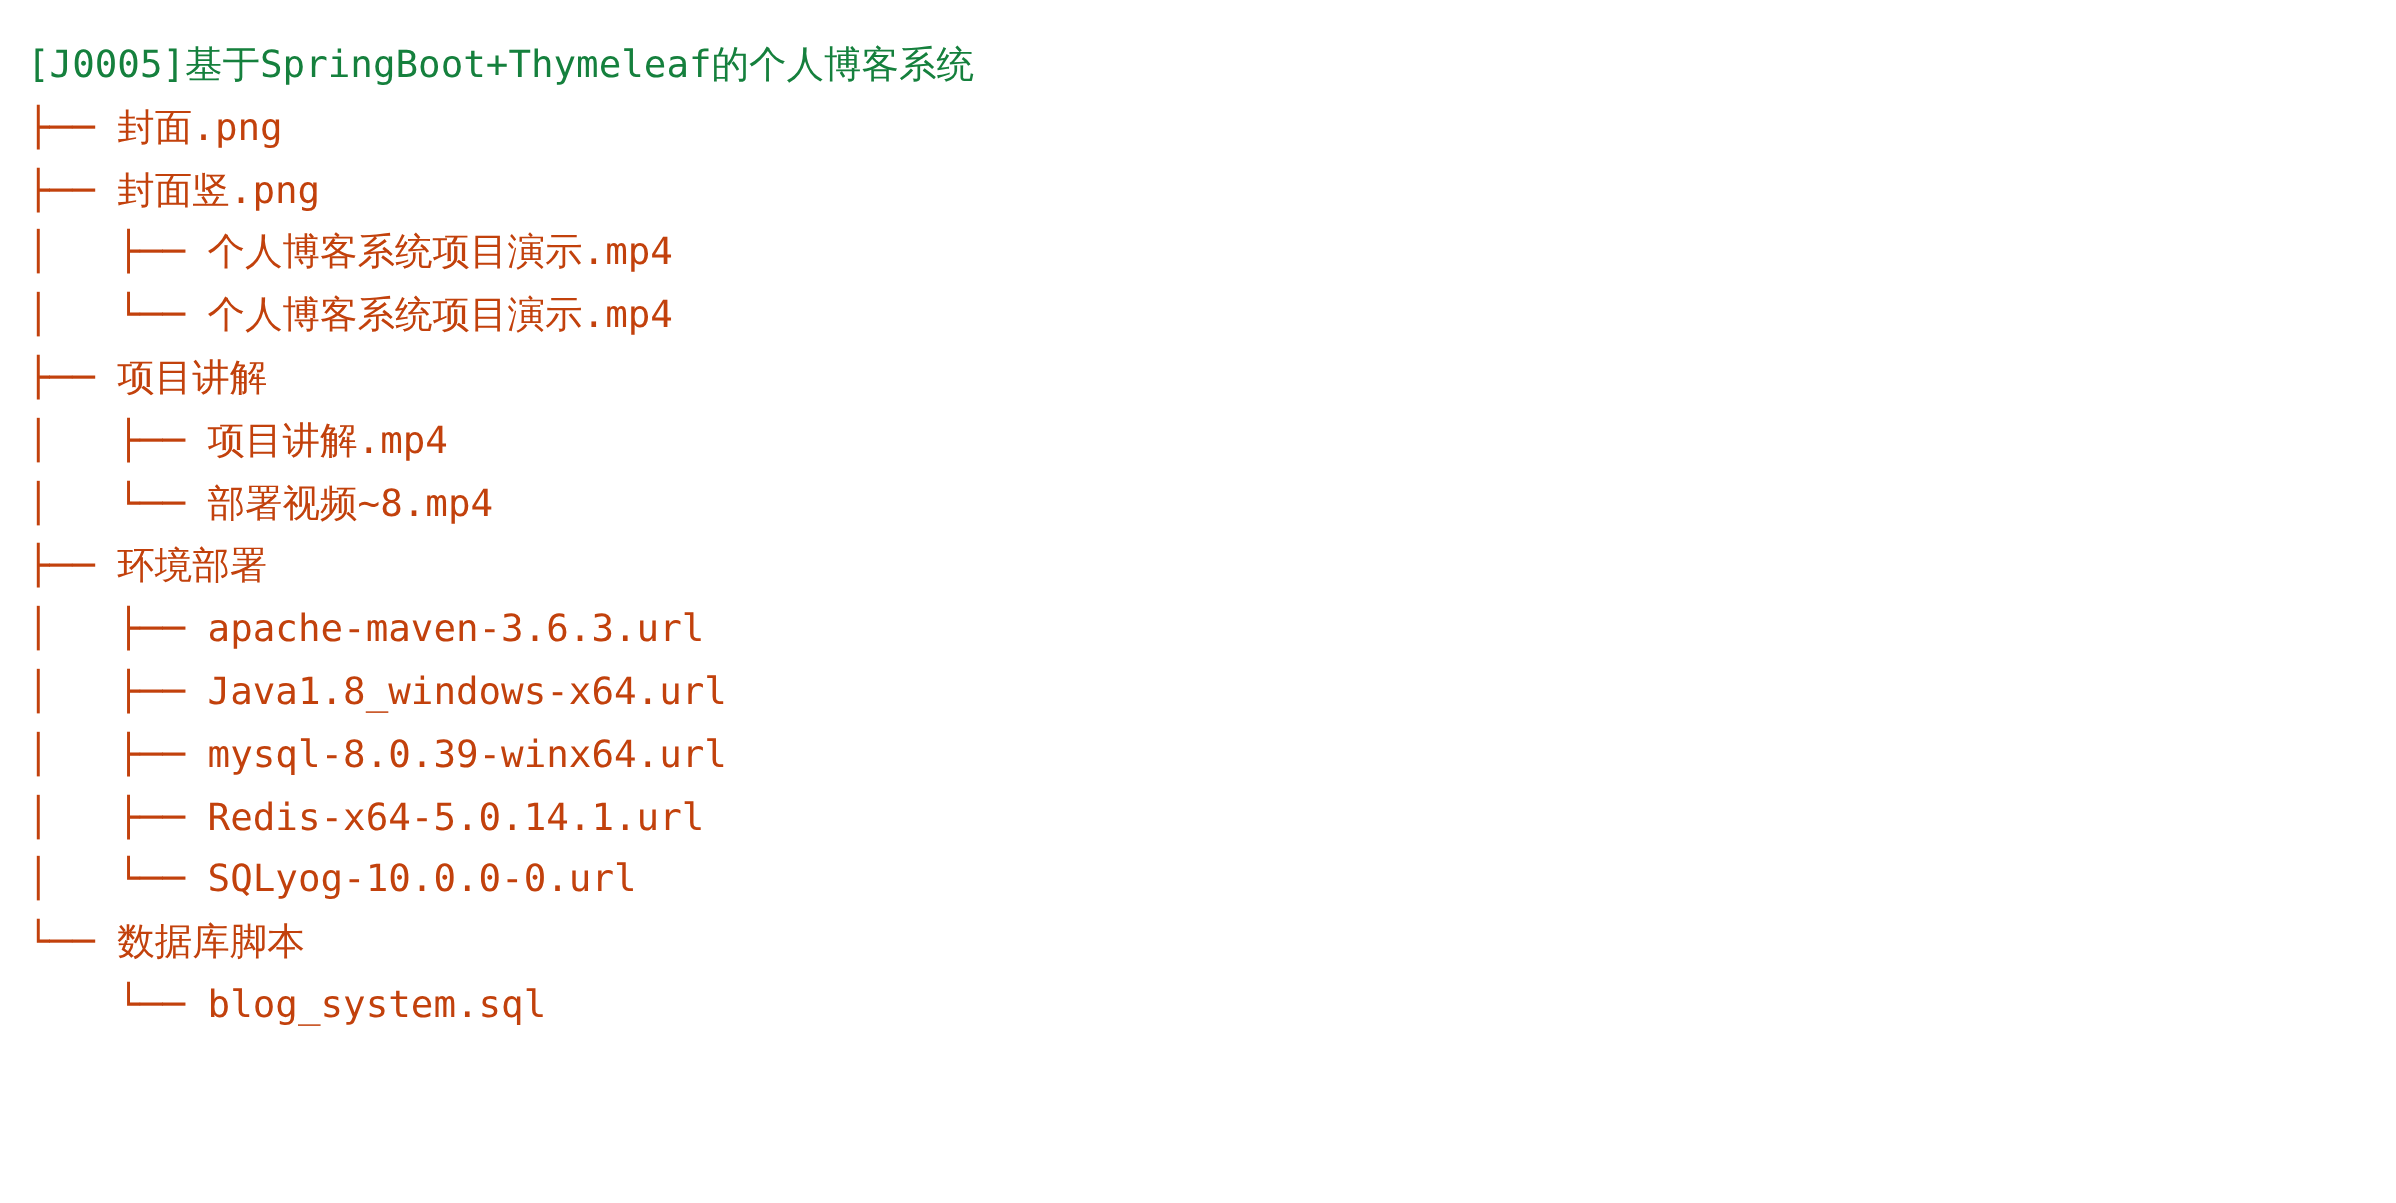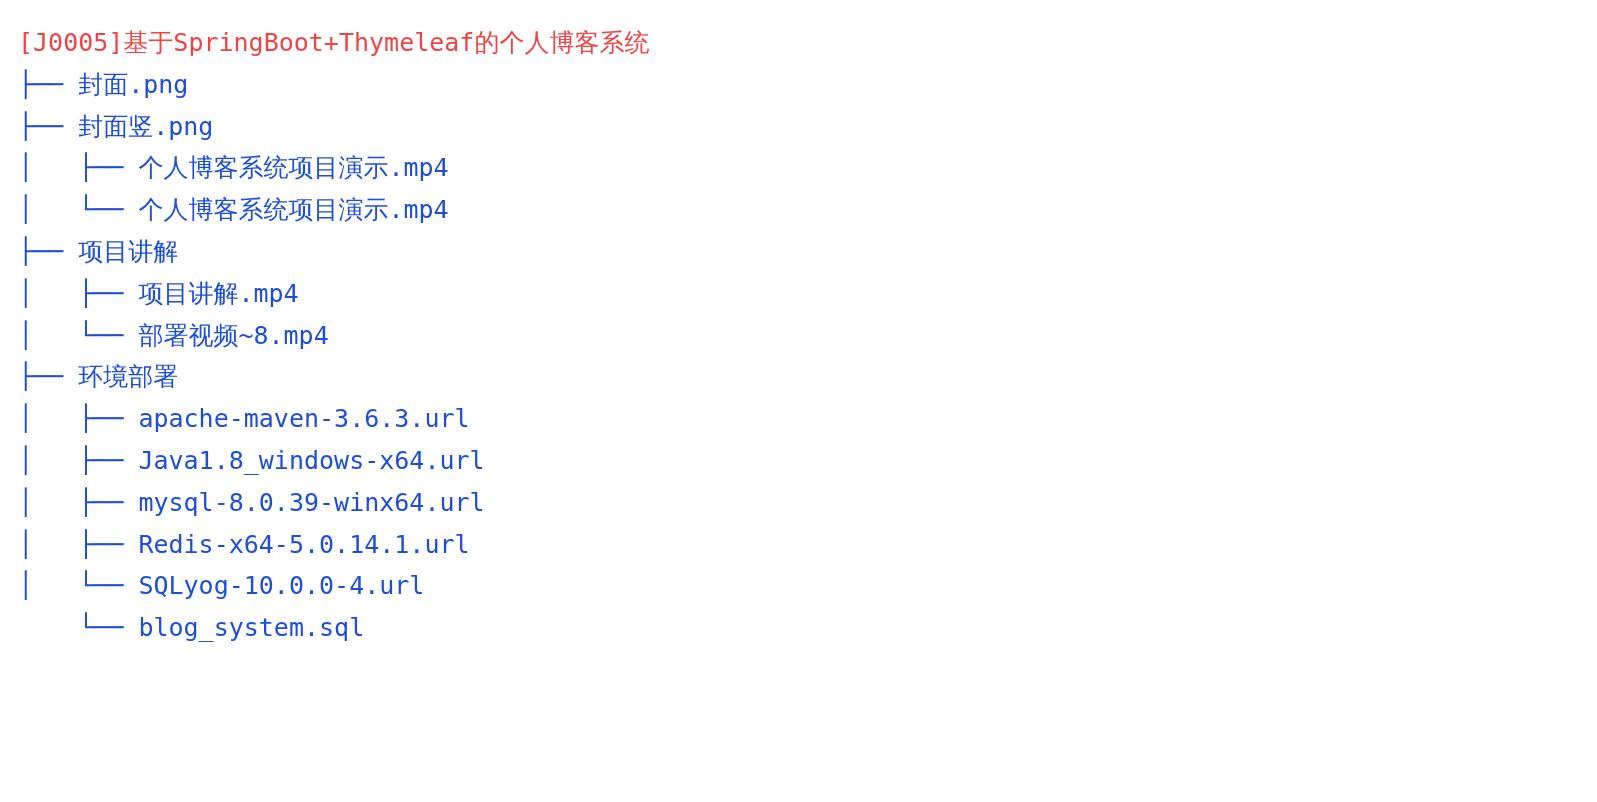--- a/index.html
+++ b/index.html
@@ -14,41 +14,42 @@
     font-family: "DejaVu Sans Mono", "Liberation Mono", monospace;
   }
   #tree {
     padding: 22px 0 0 18px;
     box-sizing: border-box;
   }
   .tree-line {
     font-family: "DejaVu Sans Mono", "Liberation Mono", monospace;
     font-size: 25px;
     line-height: 41.8px;
-    color: #1d4ed8;
+    color: #c2410c;
     white-space: pre;
     letter-spacing: 0px;
   }
   .tree-line.root {
     font-size: 25px;
-    color: #ef4444;
+    color: #15803d;
   }
 </style>
 </head>
 <body>
 
 <div id="tree">
   <div class="tree-line root">[J0005]基于SpringBoot+Thymeleaf的个人博客系统</div>
   <div class="tree-line">├── 封面.png</div>
   <div class="tree-line">├── 封面竖.png</div>
   <div class="tree-line">│   ├── 个人博客系统项目演示.mp4</div>
   <div class="tree-line">│   └── 个人博客系统项目演示.mp4</div>
   <div class="tree-line">├── 项目讲解</div>
   <div class="tree-line">│   ├── 项目讲解.mp4</div>
   <div class="tree-line">│   └── 部署视频~8.mp4</div>
   <div class="tree-line">├── 环境部署</div>
   <div class="tree-line">│   ├── apache-maven-3.6.3.url</div>
   <div class="tree-line">│   ├── Java1.8_windows-x64.url</div>
   <div class="tree-line">│   ├── mysql-8.0.39-winx64.url</div>
   <div class="tree-line">│   ├── Redis-x64-5.0.14.1.url</div>
-  <div class="tree-line">│   └── SQLyog-10.0.0-4.url</div>
+  <div class="tree-line">│   └── SQLyog-10.0.0-0.url</div>
+  <div class="tree-line">└── 数据库脚本</div>
   <div class="tree-line">    └── blog_system.sql</div>
 </div>
 
 </body></html>

